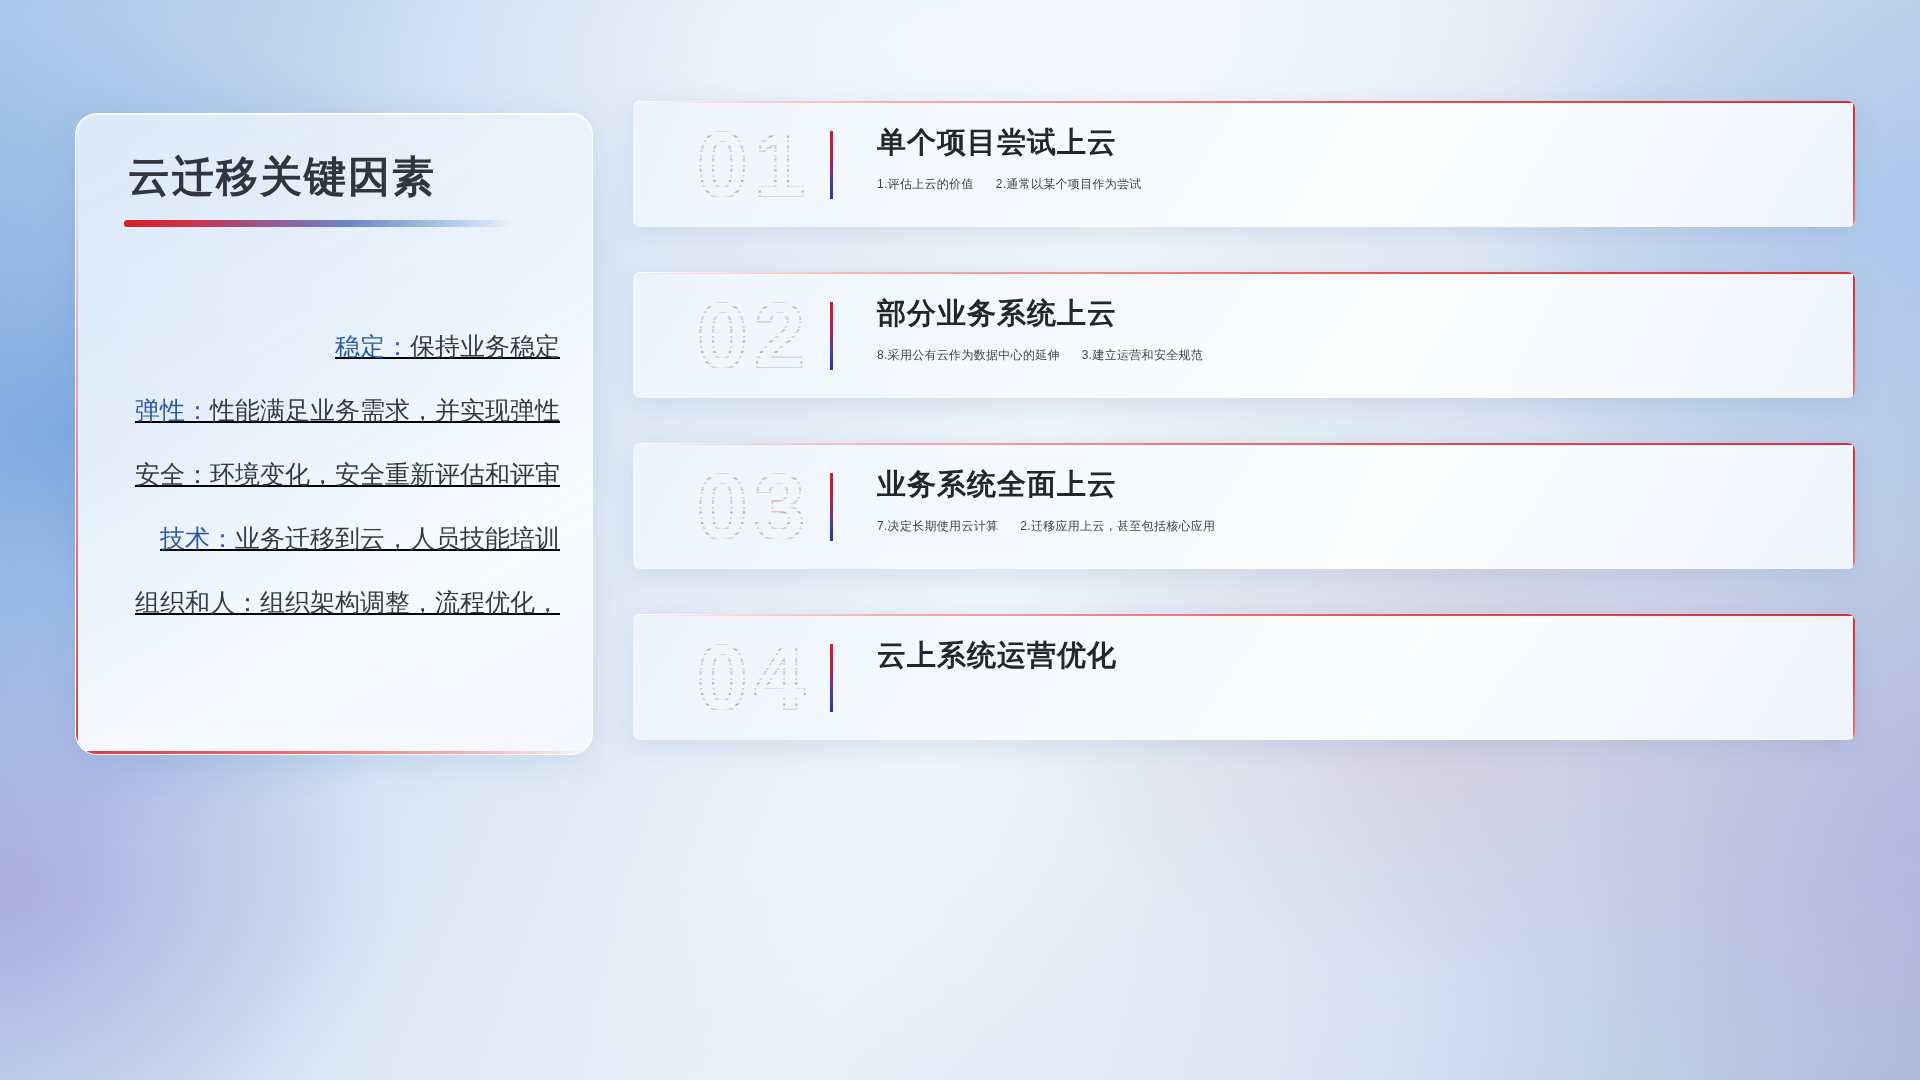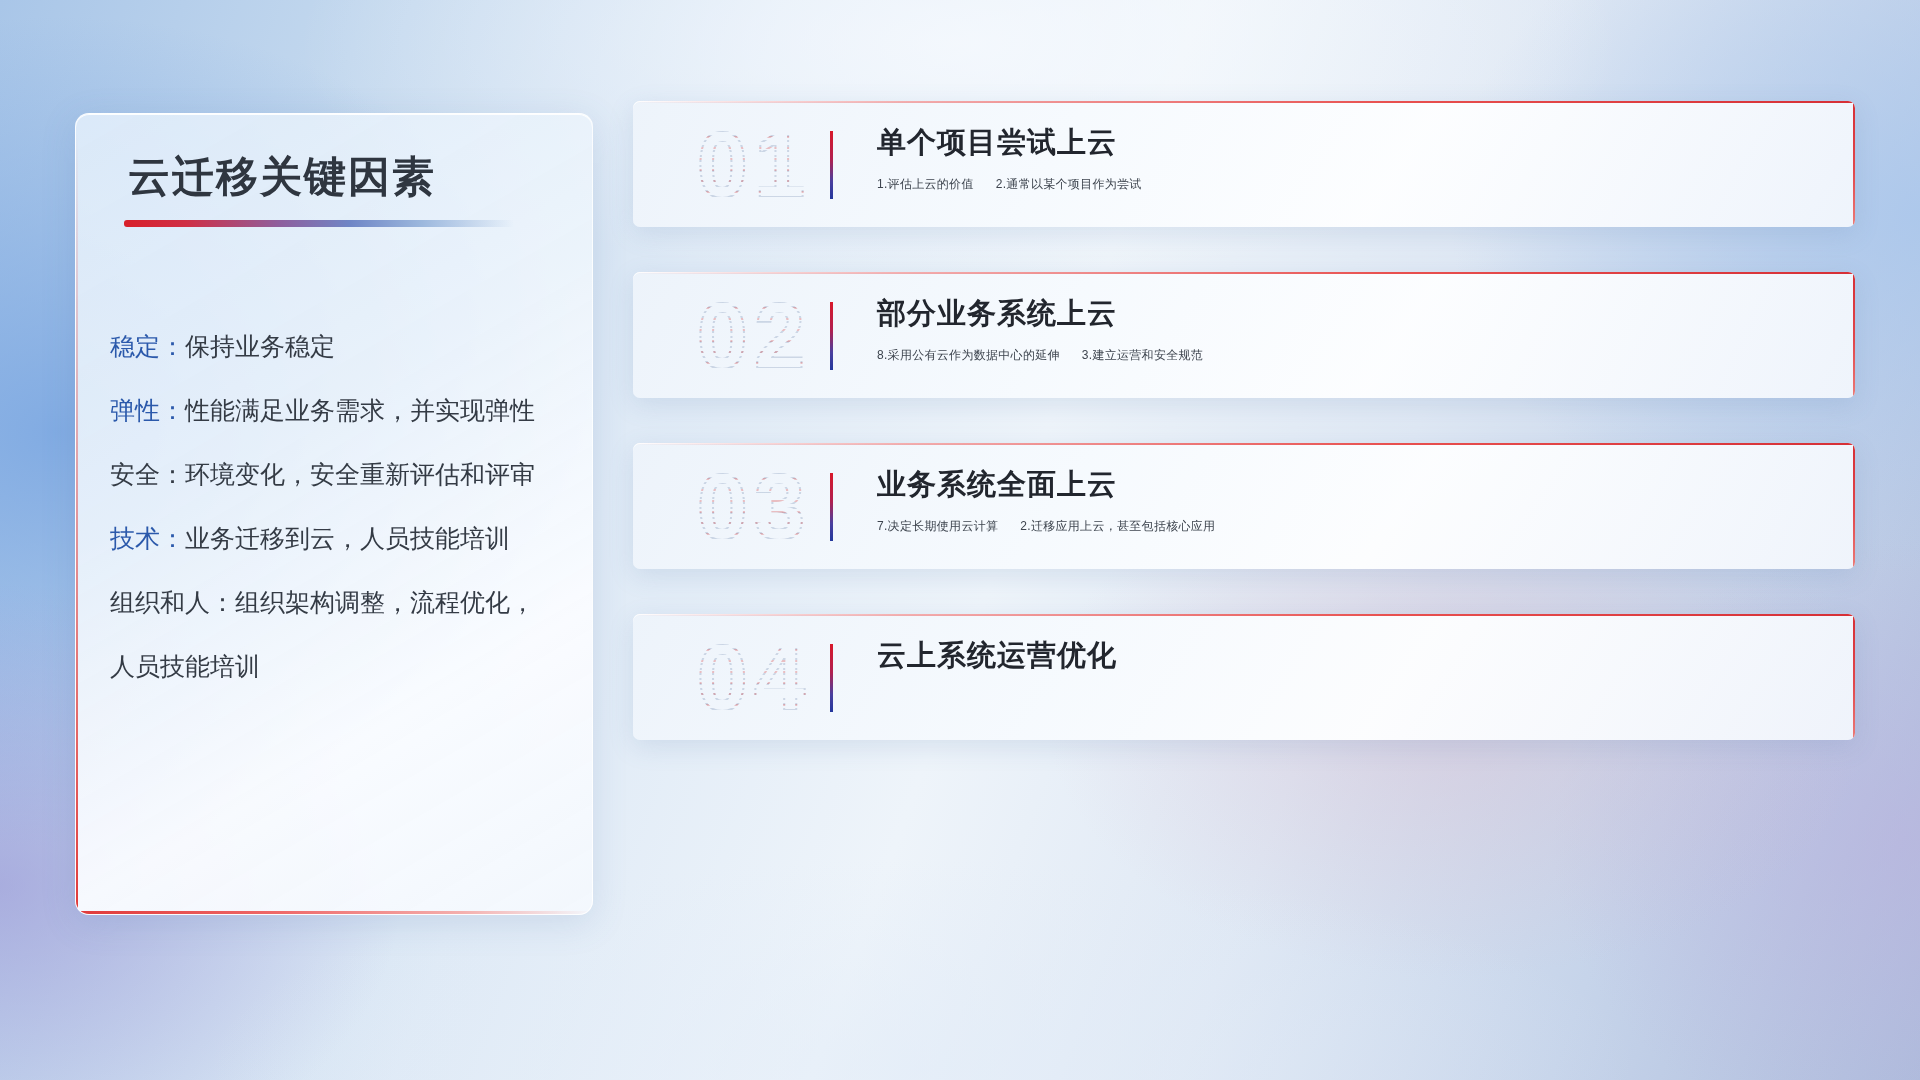--- a/index.html
+++ b/index.html
@@ -16,45 +16,46 @@
   .b2 { background:radial-gradient(ellipse 40% 55% at 3% 40%, rgba(120,165,225,.85), rgba(120,165,225,0) 70%); }
   .b3 { background:radial-gradient(ellipse 30% 40% at 0% 82%, rgba(150,140,210,.55), rgba(150,140,210,0) 70%); }
   .b4 { background:radial-gradient(ellipse 34% 46% at 100% 20%, rgba(168,198,236,.8), rgba(168,198,236,0) 72%); }
   .b5 { background:radial-gradient(ellipse 26% 40% at 99% 78%, rgba(186,178,222,.6), rgba(186,178,222,0) 70%); }
   .b6 { background:radial-gradient(ellipse 30% 34% at 76% 66%, rgba(214,186,206,.45), rgba(214,186,206,0) 72%); }
   .b7 { background:radial-gradient(ellipse 46% 30% at 50% 4%, rgba(248,251,255,.75), rgba(248,251,255,0) 75%); }
   .b8 { background:radial-gradient(ellipse 50% 26% at 48% 99%, rgba(226,236,248,.6), rgba(226,236,248,0) 75%); }
 
   
   #left-panel {
-    position:absolute; left:75px; top:113px; width:518px; height:802px;
-    border-radius:14px;
+    position:absolute; left:75px; top:113px; width:518px; height:642px;
+    border-radius:22px;
     background:linear-gradient(150deg, rgba(226,238,250,.88) 0%, rgba(238,245,252,.9) 40%, rgba(250,252,255,.95) 72%, rgba(244,248,253,.92) 100%);
     border:1px solid rgba(255,255,255,.85);
     box-shadow:0 8px 34px rgba(90,125,175,.17), inset 0 1px 0 rgba(255,255,255,.9);
     overflow:hidden;
+    text-align:right;
   }
   #left-panel::after{
     content:""; position:absolute; left:0; right:0; bottom:0; height:3px;
     background:linear-gradient(90deg,#e03a3a 0%, #ef6a6a 40%, #f4b0ae 75%, rgba(244,176,174,0) 100%);
   }
   #left-panel::before{
     content:""; position:absolute; left:0; top:18px; bottom:0; width:2px;
     background:linear-gradient(180deg, rgba(224,58,58,0) 0%, rgba(224,58,58,.55) 55%, #e03a3a 100%);
   }
   #panel-title {
     position:absolute; left:52px; top:35px;
     font-size:42px; font-weight:bold; color:#2f3640; letter-spacing:2px;
   }
   #title-rule {
     position:absolute; left:48px; top:106px; width:390px; height:7px;
     border-radius:3px;
     background:linear-gradient(90deg,#d81f2a 0%, #cf2f46 16%, #8e5f9e 40%, #6f86c6 58%, #9bb7dd 76%, rgba(200,219,240,0) 100%);
   }
-  #factor-list { position:absolute; left:34px; top:200px; right:8px; }
+  #factor-list { position:absolute; left:34px; top:200px; right:32px;text-decoration:underline; }
   .factor-row {
     font-size:25px; line-height:64px; color:#343b45;
     white-space:nowrap;
   }
   .factor-key { color:#2b59ab; }
   .factor-key.dark { color:#343b45; }
 
   
   #steps { position:absolute; left:633px; top:101px; width:1222px; }
   .step-card {
@@ -115,21 +116,20 @@
 
 <section id="left-panel">
   <h1 id="panel-title">云迁移关键因素</h1>
   <div id="title-rule"></div>
   <div id="factor-list">
       <div class="factor-row"><span class="factor-key">稳定：</span><span class="factor-value">保持业务稳定</span></div>
       <div class="factor-row"><span class="factor-key">弹性：</span><span class="factor-value">性能满足业务需求，并实现弹性</span></div>
       <div class="factor-row"><span class="factor-key dark">安全：</span><span class="factor-value">环境变化，安全重新评估和评审</span></div>
       <div class="factor-row"><span class="factor-key">技术：</span><span class="factor-value">业务迁移到云，人员技能培训</span></div>
       <div class="factor-row"><span class="factor-key dark">组织和人：</span><span class="factor-value">组织架构调整，流程优化，</span></div>
-      <div class="factor-row"><span class="factor-key dark"></span><span class="factor-value">人员技能培训</span></div>
     </div>
 </section>
 
 <section id="steps">
     <div class="step-card">
       <div class="ghost-num">01</div>
       <div class="ghost-num-tint">01</div>
       <div class="step-bar"></div>
       <div class="step-text">
         <div class="step-title">单个项目尝试上云</div>

